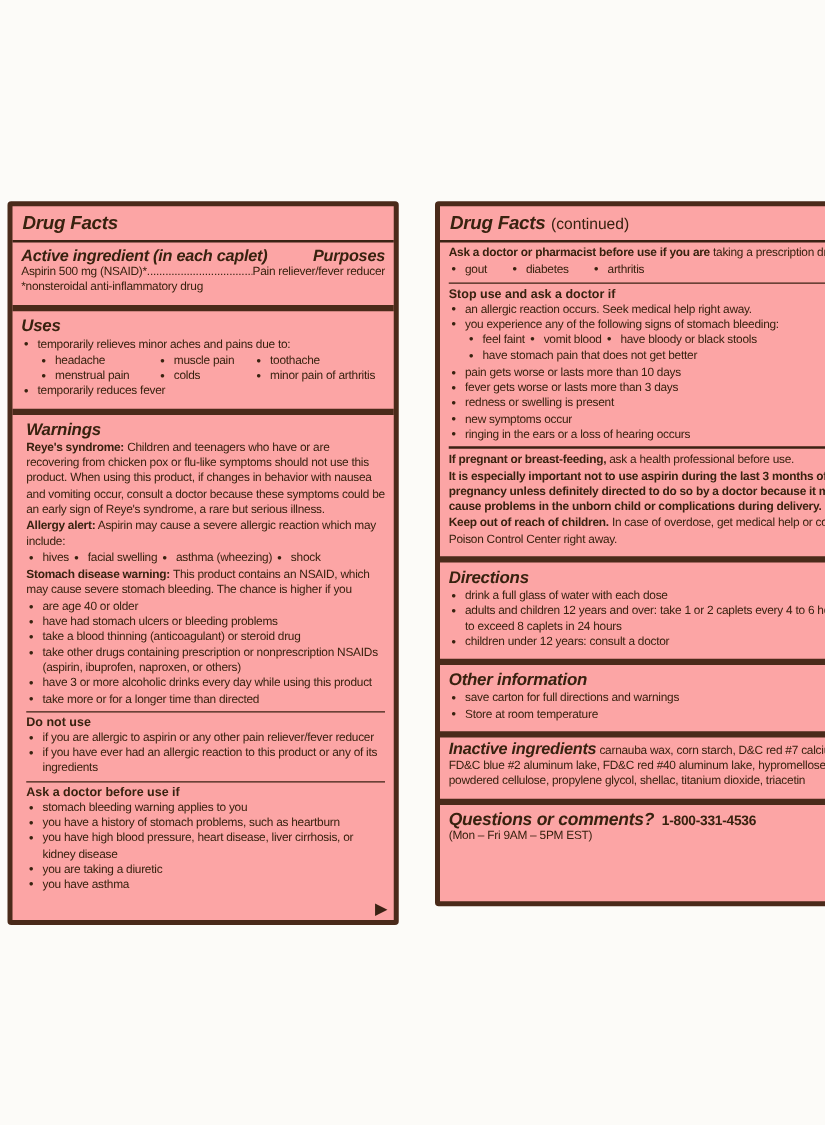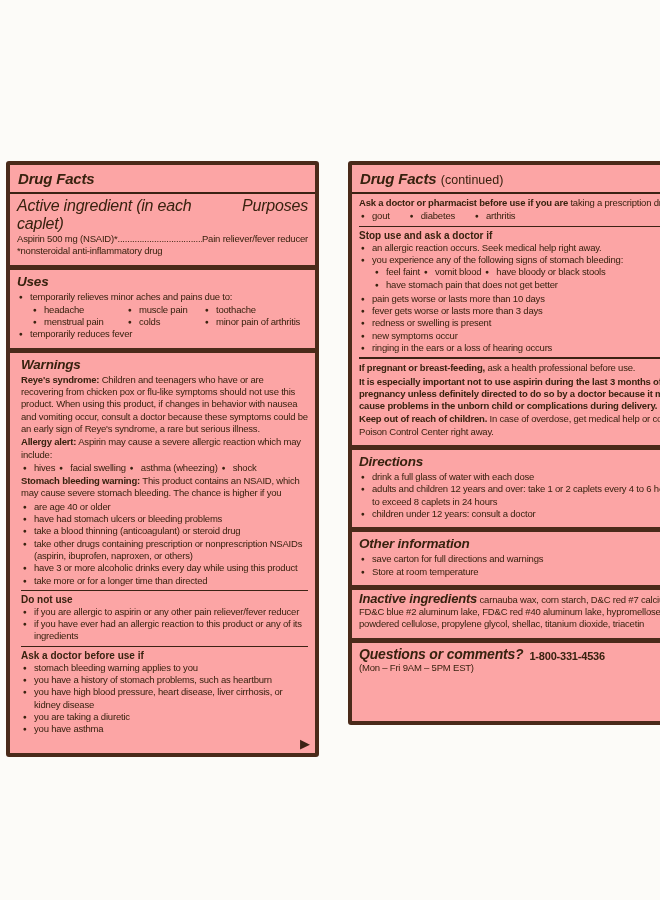--- a/index.html
+++ b/index.html
@@ -41,21 +41,21 @@
   .cell { position:relative; padding-left:13px; }
   .uses-grid { display:grid; grid-template-columns:95px 77px 1fr; margin-left:14px; }
   .inline-list { display:flex; flex-wrap:nowrap; }
   .inline-list li { margin-right:2px; white-space:nowrap; }
   .inline-list.wide li { margin-right:18px; }
 
   .rule-thin { border:0; border-top:1.4px solid #3b2214; margin:3px 0 3px; }
   .rule-med  { border:0; border-top:2.6px solid #3b2214; margin:3px 0 3px; }
 
   .ai-head-row { display:flex; justify-content:space-between; align-items:baseline; }
-  .ai-heading { font-size:16px; font-weight:normal; font-style:italic; letter-spacing:-0.2px; }
+  .ai-heading { font-size:13px; font-weight:bold; font-style:italic; letter-spacing:-0.2px; }
   .dose-row { display:flex; align-items:baseline; }
   .dose-row .leader { flex:1; overflow:hidden; white-space:nowrap; font-size:9.5px; line-height:12.3px; }
   .dose-row span { white-space:nowrap; font-size:9.5px; line-height:12.3px; letter-spacing:-0.2px; }
 
   .continuation-arrow {
     position:absolute; right:5px; bottom:3px;
     font-size:13px; color:#3b2214; line-height:13px;
   }
   .inline-heading { font-size:13px; font-weight:bold; font-style:italic; letter-spacing:-0.2px; }
   .phone { font-size:11px; font-weight:bold; letter-spacing:-0.2px; }
@@ -111,21 +111,21 @@
     <p><b>Reye's syndrome:</b><span> Children and teenagers who have or are recovering from chicken pox or flu-like symptoms should not use this product.  When using this product, if changes in behavior with nausea and vomiting occur, consult a doctor because these symptoms could be an early sign of Reye's syndrome, a rare but serious illness.</span></p>
 
     <p><b>Allergy alert:</b><span> Aspirin may cause a severe allergic reaction which may include:</span></p>
     <ul class="inline-list">
       <li>hives</li>
       <li>facial swelling</li>
       <li>asthma (wheezing)</li>
       <li>shock</li>
     </ul>
 
-    <p><b>Stomach bleeding warning:</b><span> This product contains an NSAID, which may cause severe stomach bleeding.  The chance is higher if you</span></p>
+    <p><b>Stomach disease warning:</b><span> This product contains an NSAID, which may cause severe stomach bleeding.  The chance is higher if you</span></p>
     <ul>
       <li>are age 40 or older</li>
       <li>have had stomach ulcers or bleeding problems</li>
       <li>take a blood thinning (anticoagulant) or steroid drug</li>
       <li>take other drugs containing prescription or nonprescription NSAIDs (aspirin, ibuprofen, naproxen, or others)</li>
       <li>have 3 or more alcoholic drinks every day while using this product</li>
       <li>take more or for a longer time than directed</li>
     </ul>
 
     <hr class="rule-thin">

